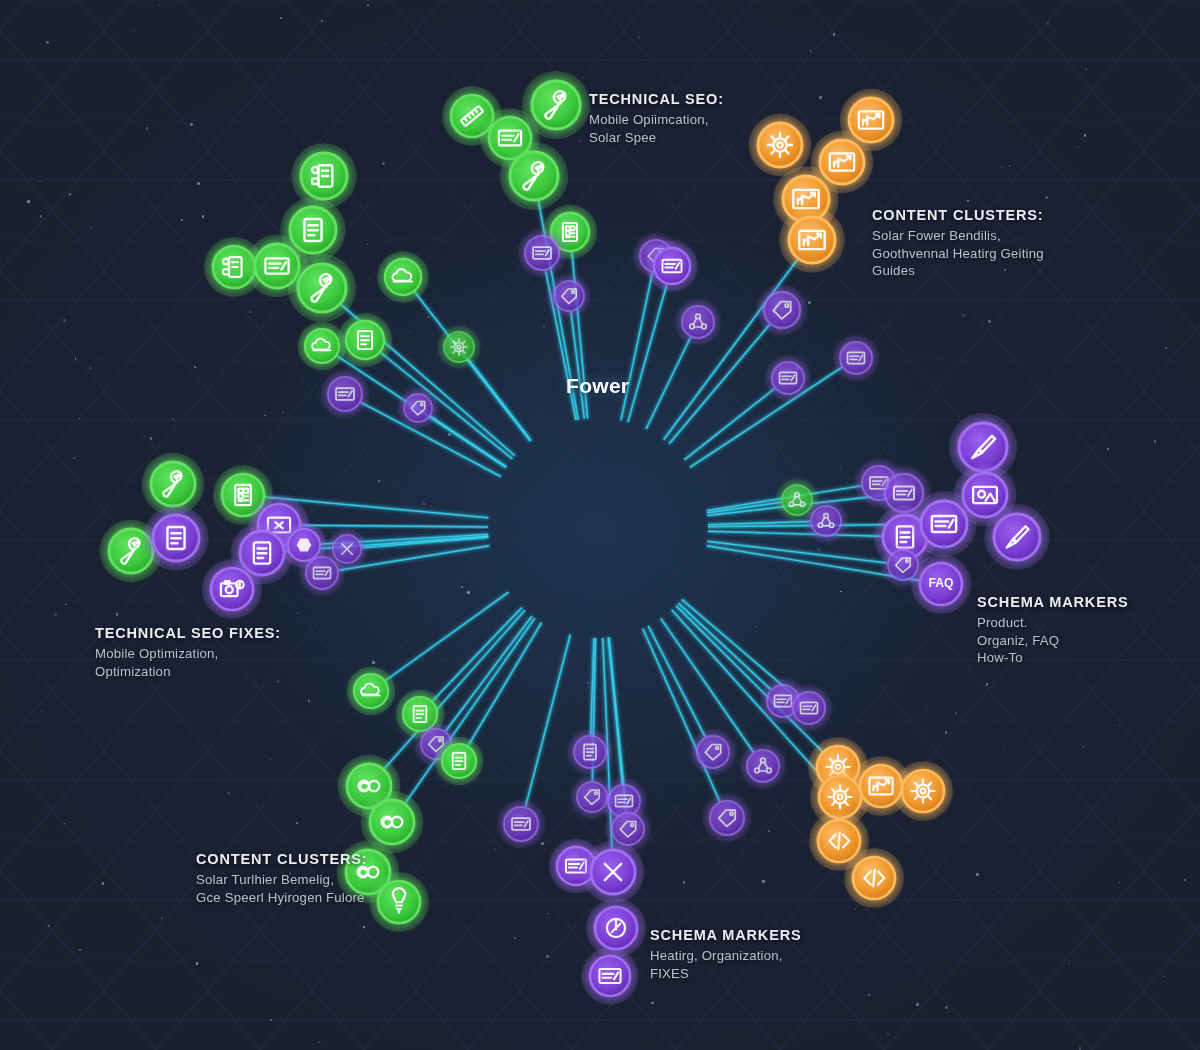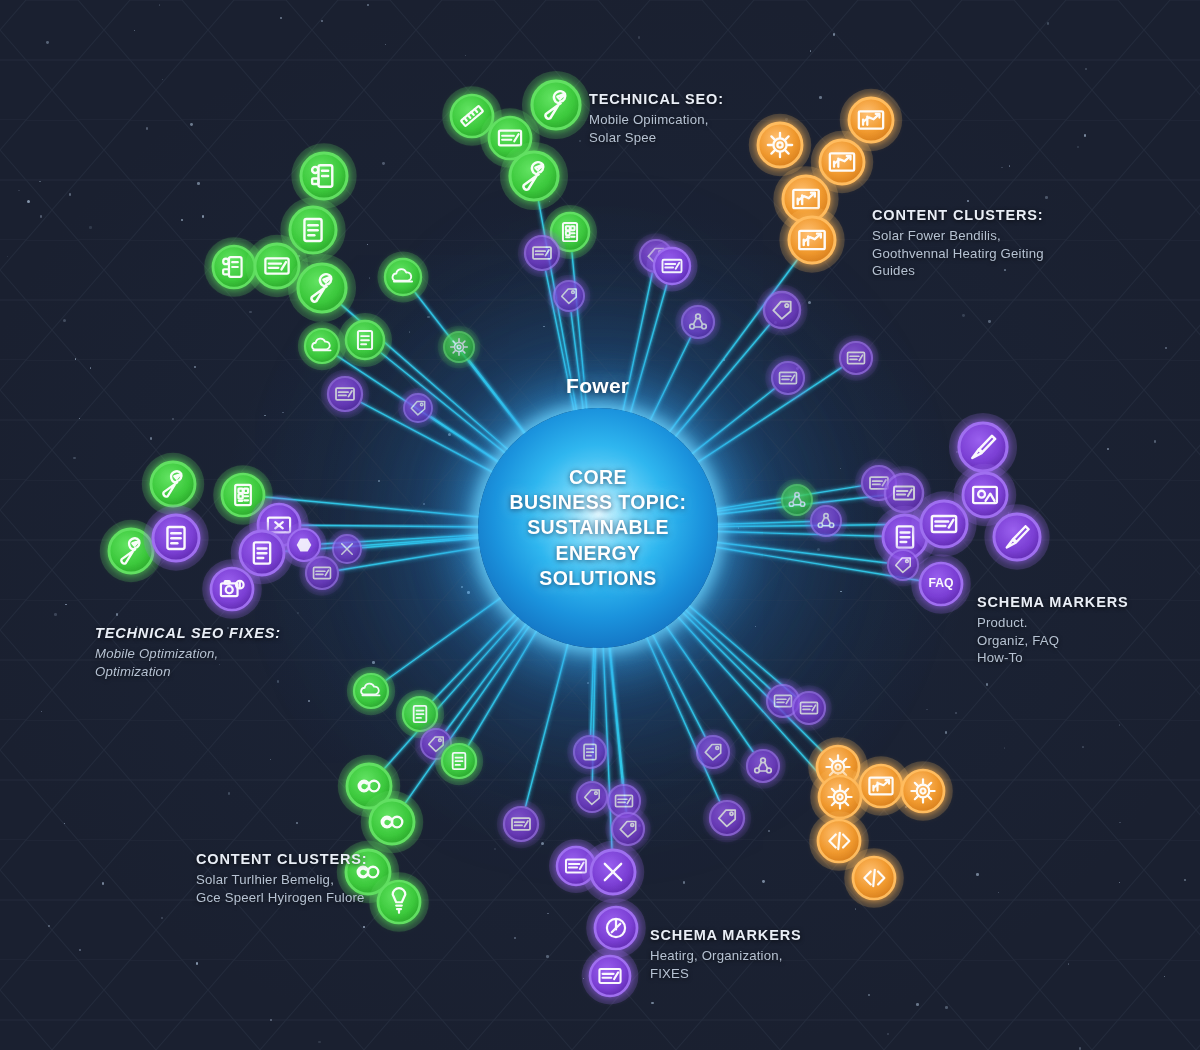--- a/index.html
+++ b/index.html
@@ -1177,48 +1177,41 @@
           <circle r="21" fill="url(#orangeG)" stroke="#ffbc5e" stroke-width="2.73" filter="url(#glowNode)"></circle>
           <g opacity="0.96">
             <path d="M -3.276 -6.552 L -9.576 0 L -3.276 6.552" fill="none" stroke="#fff" stroke-width="2.21" stroke-linecap="round" stroke-linejoin="round"></path>
             <line x1="0.756" y1="-8.064" x2="-0.756" y2="8.064" stroke="#fff" stroke-width="2.21" stroke-linecap="round"></line>
             <path d="M 4.032 -6.552 L 10.331999999999999 0 L 4.032 6.552" fill="none" stroke="#fff" stroke-width="2.21" stroke-linecap="round" stroke-linejoin="round"></path>
           </g>
         </g>
       </g>
   </svg>
 
-  <div class="hub">
-    <div class="hub-text">CORE
-BUSINESS TOPIC:
-SUSTAINABLE
-ENERGY
-SOLUTIONS</div>
-  </div>
   <div class="pillar-label">Fower</div>
 
   <div id="annotations">
       <div class="annot blurred" style="left: 589px; top: 91px;">
         <div class="atitle">TECHNICAL SEO:</div>
         <div class="aline">Mobile Opiimcation,</div>
         <div class="aline">Solar Spee</div>
       </div>
       <div class="annot blurred" style="left: 872px; top: 207px;">
         <div class="atitle">CONTENT CLUSTERS:</div>
         <div class="aline">Solar Fower Bendilis,</div>
         <div class="aline">Goothvennal Heatirg Geiting</div>
         <div class="aline">Guides</div>
       </div>
       <div class="annot blurred" style="left: 977px; top: 594px;">
         <div class="atitle">SCHEMA MARKERS</div>
         <div class="aline">Product.</div>
         <div class="aline">Organiz, FAQ</div>
         <div class="aline">How-To</div>
       </div>
-      <div class="annot blurred" style="left: 95px; top: 625px; font-style: italic;">
+      <div class="annot blurred" style="left: 95px; top: 625px;">
         <div class="atitle">TECHNICAL SEO FIXES:</div>
         <div class="aline">Mobile Optimization,</div>
         <div class="aline">Optimization</div>
       </div>
       <div class="annot blurred" style="left: 196px; top: 851px;">
         <div class="atitle">CONTENT CLUSTERS:</div>
         <div class="aline">Solar Turlhier Bemelig,</div>
         <div class="aline">Gce Speerl Hyirogen Fulore</div>
       </div>
       <div class="annot blurred" style="left: 650px; top: 927px;">

